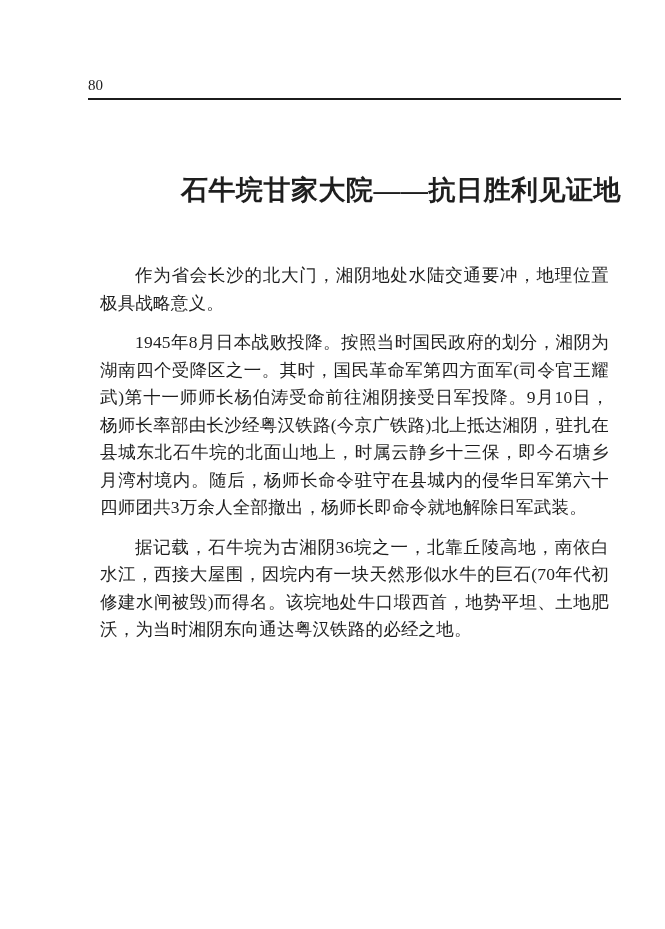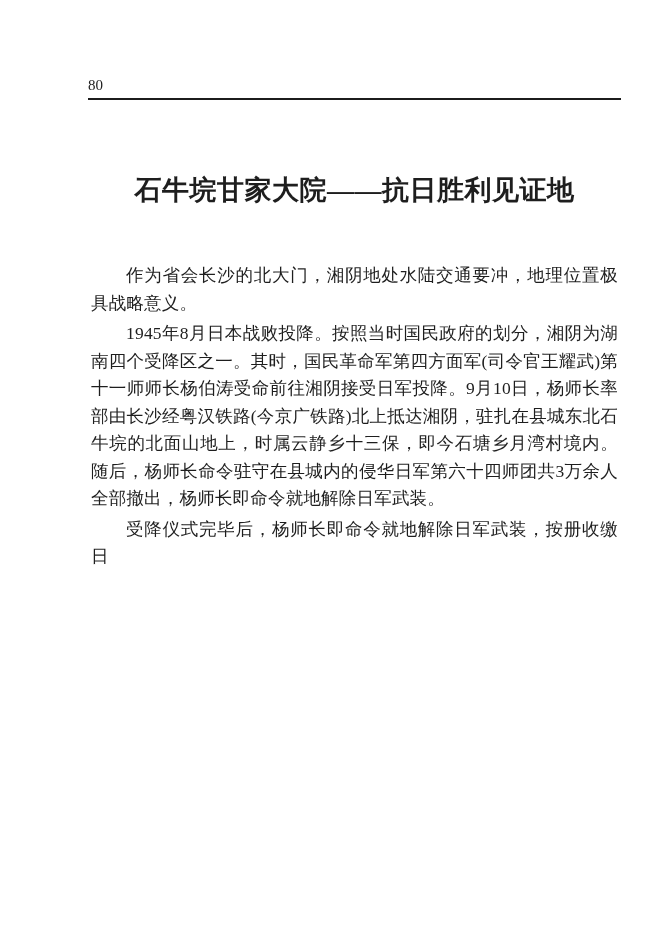--- a/index.html
+++ b/index.html
@@ -36,30 +36,30 @@
     bottom: 3px;
     letter-spacing: 0;
     font-size: 15px;
   }
   
   .article-title {
     margin: 70px 0 0 0;
     font-size: 27px;
     line-height: 40px;
     font-weight: bold;
-    text-align: center;
+    text-align: right;
     letter-spacing: 0.5px;
     white-space: nowrap;
   }
   
   .article-body {
     margin-top: 52px;
   }
   .article-body p {
-    margin: 3px;
+    margin: 12px;
     font-size: 17.5px;
     line-height: 27.5px;
     text-align: justify;
     text-indent: 2em;
     letter-spacing: 0.2px;
   }
 </style>
 </head>
 <body>
 
@@ -67,16 +67,16 @@
 
   <div class="page-header">
     <span class="page-number">80</span>
   </div>
 
   <h1 class="article-title">石牛垸甘家大院——抗日胜利见证地</h1>
 
   <div class="article-body">
     <p>作为省会长沙的北大门，湘阴地处水陆交通要冲，地理位置极具战略意义。</p>
     <p>1945年8月日本战败投降。按照当时国民政府的划分，湘阴为湖南四个受降区之一。其时，国民革命军第四方面军(司令官王耀武)第十一师师长杨伯涛受命前往湘阴接受日军投降。9月10日，杨师长率部由长沙经粤汉铁路(今京广铁路)北上抵达湘阴，驻扎在县城东北石牛垸的北面山地上，时属云静乡十三保，即今石塘乡月湾村境内。随后，杨师长命令驻守在县城内的侵华日军第六十四师团共3万余人全部撤出，杨师长即命令就地解除日军武装。</p>
-    <p>受降仪式完毕后，杨师长即命令就地解除日军武装，按册收缴日</p>
+    <p>据记载，石牛垸为古湘阴36垸之一，北靠丘陵高地，南依白水江，西接大屋围，因垸内有一块天然形似水牛的巨石(70年代初修建水闸被毁)而得名。该垸地处牛口塅西首，地势平坦、土地肥沃，为当时湘阴东向通达粤汉铁路的必经之地。</p>
   </div>
 
 </div>
 
 </body></html>

